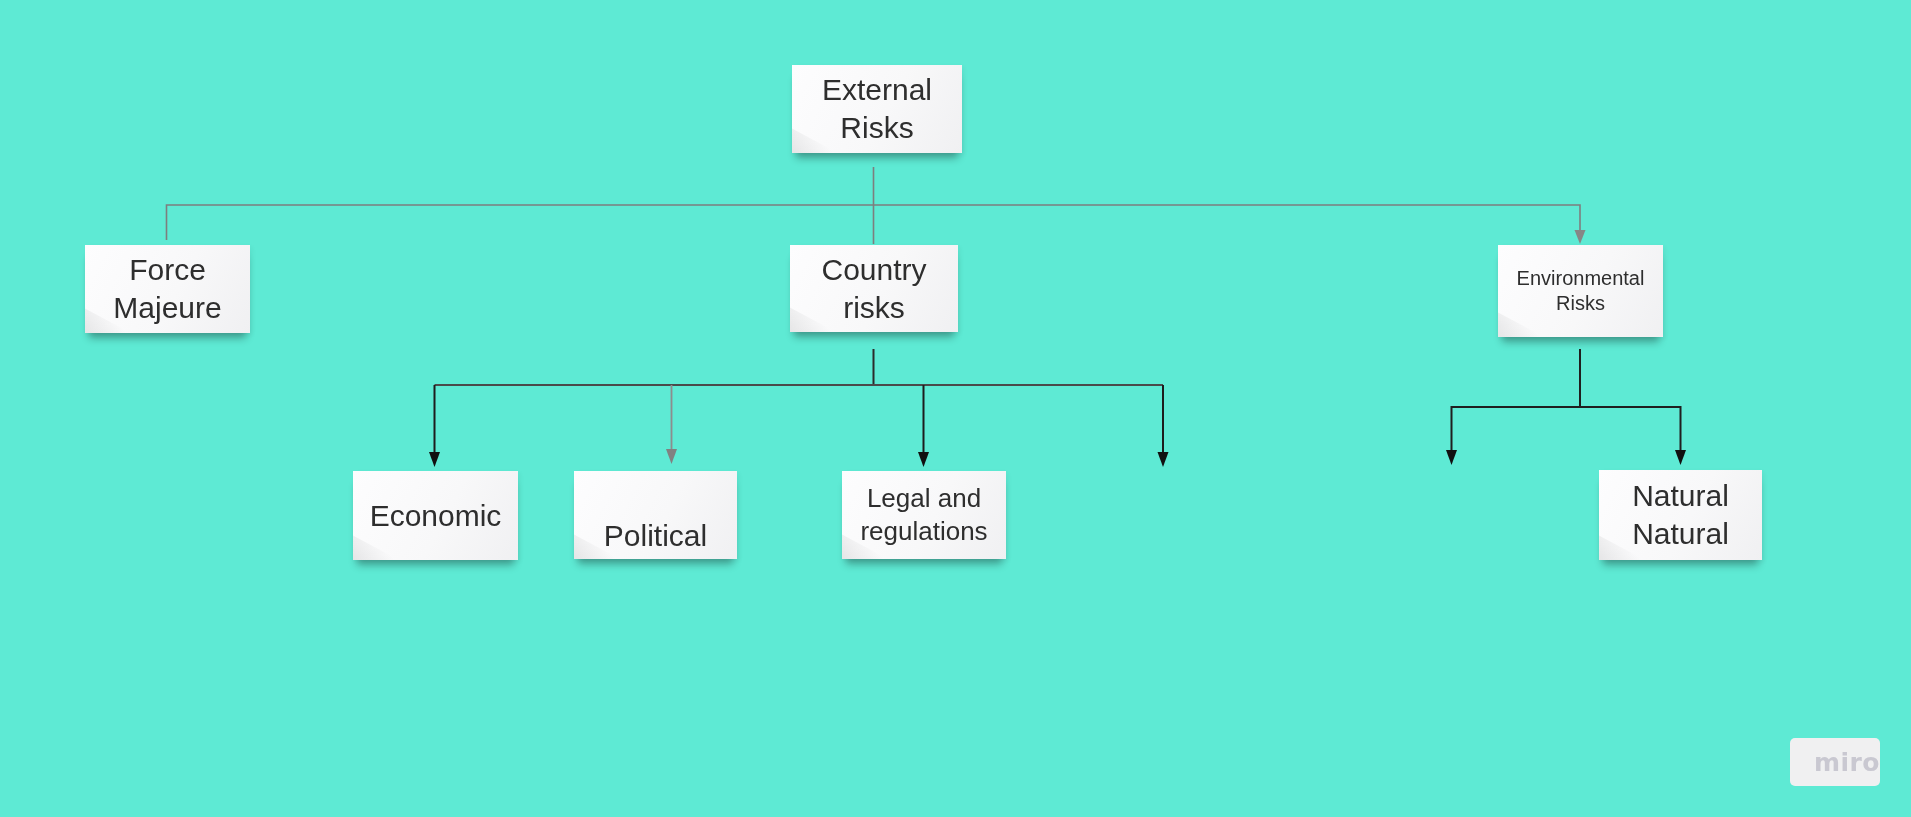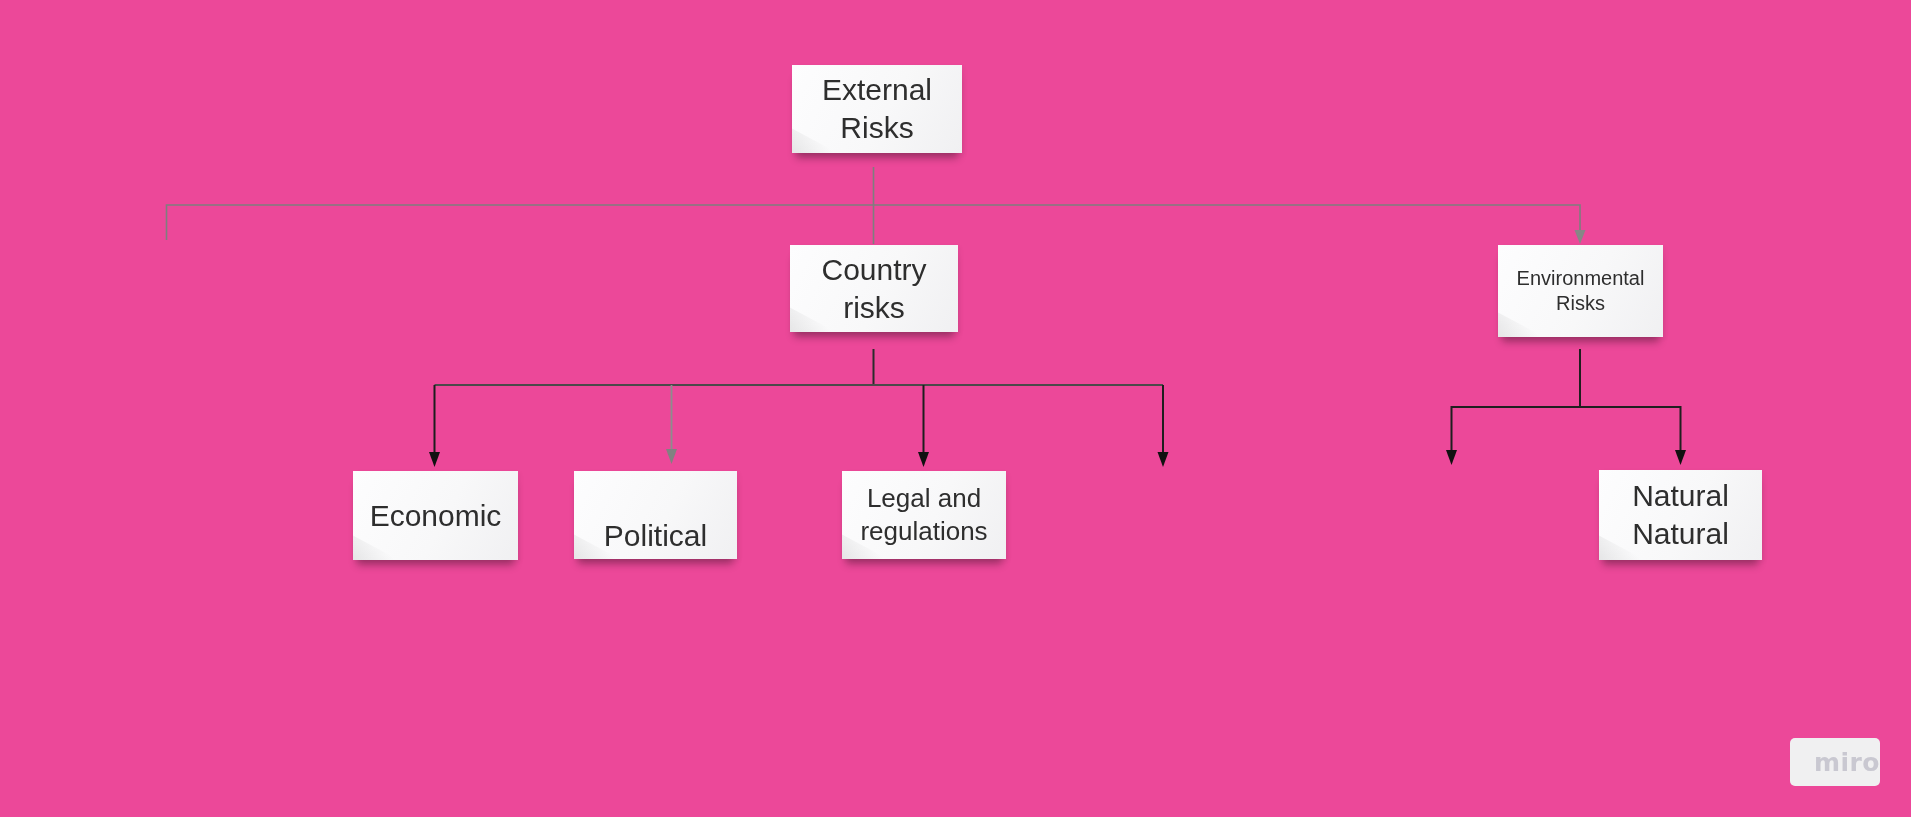--- a/index.html
+++ b/index.html
@@ -7,21 +7,21 @@
     padding: 0;
     width: 1911px;
     height: 817px;
     overflow: hidden;
     font-family: "Liberation Sans", sans-serif;
   }
   .board {
     position: relative;
     width: 1911px;
     height: 817px;
-    background: #ec4899;
+    background: #5eead4;
   }
   .edges-layer {
     position: absolute;
     left: 0; top: 0;
     width: 1911px;
     height: 817px;
   }
   .sticky {
     position: absolute;
     display: flex;
@@ -101,20 +101,23 @@
     <path d="M1580 349 L1580 407" stroke="#1f1f1f" stroke-width="2" fill="none"></path>
     <path d="M1451.5 452 L1451.5 407 L1680.5 407 L1680.5 452" stroke="#1f1f1f" stroke-width="2" fill="none"></path>
     <path d="M1446 450 L1457 450 L1451.5 465 Z" fill="#111111"></path>
     <path d="M1675 450 L1686 450 L1680.5 465 Z" fill="#111111"></path>
   </svg>
 
   <div class="sticky fs30" id="node-external">
     <span>External Risks</span>
   </div>
 
+  <div class="sticky fs30" id="node-force">
+    <span>Force Majeure</span>
+  </div>
 
   <div class="sticky fs30" id="node-country">
     <span>Country risks</span>
   </div>
 
   <div class="sticky fs20" id="node-environmental">
     <span>Environmental Risks</span>
   </div>
 
   <div class="sticky fs30" id="node-economic">

